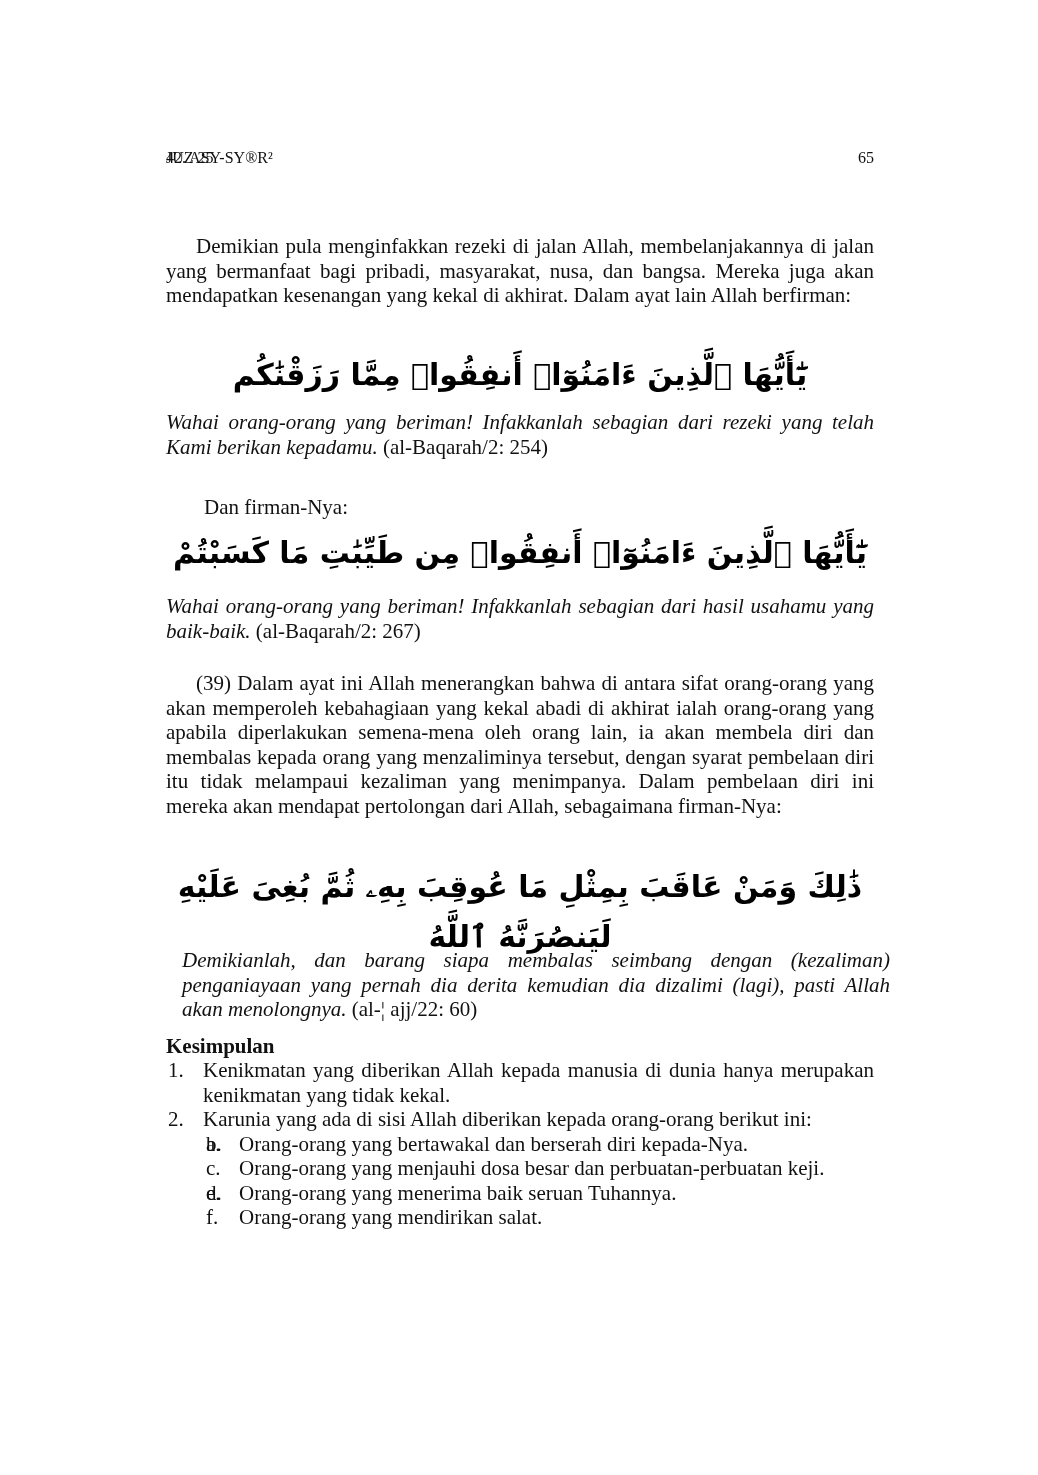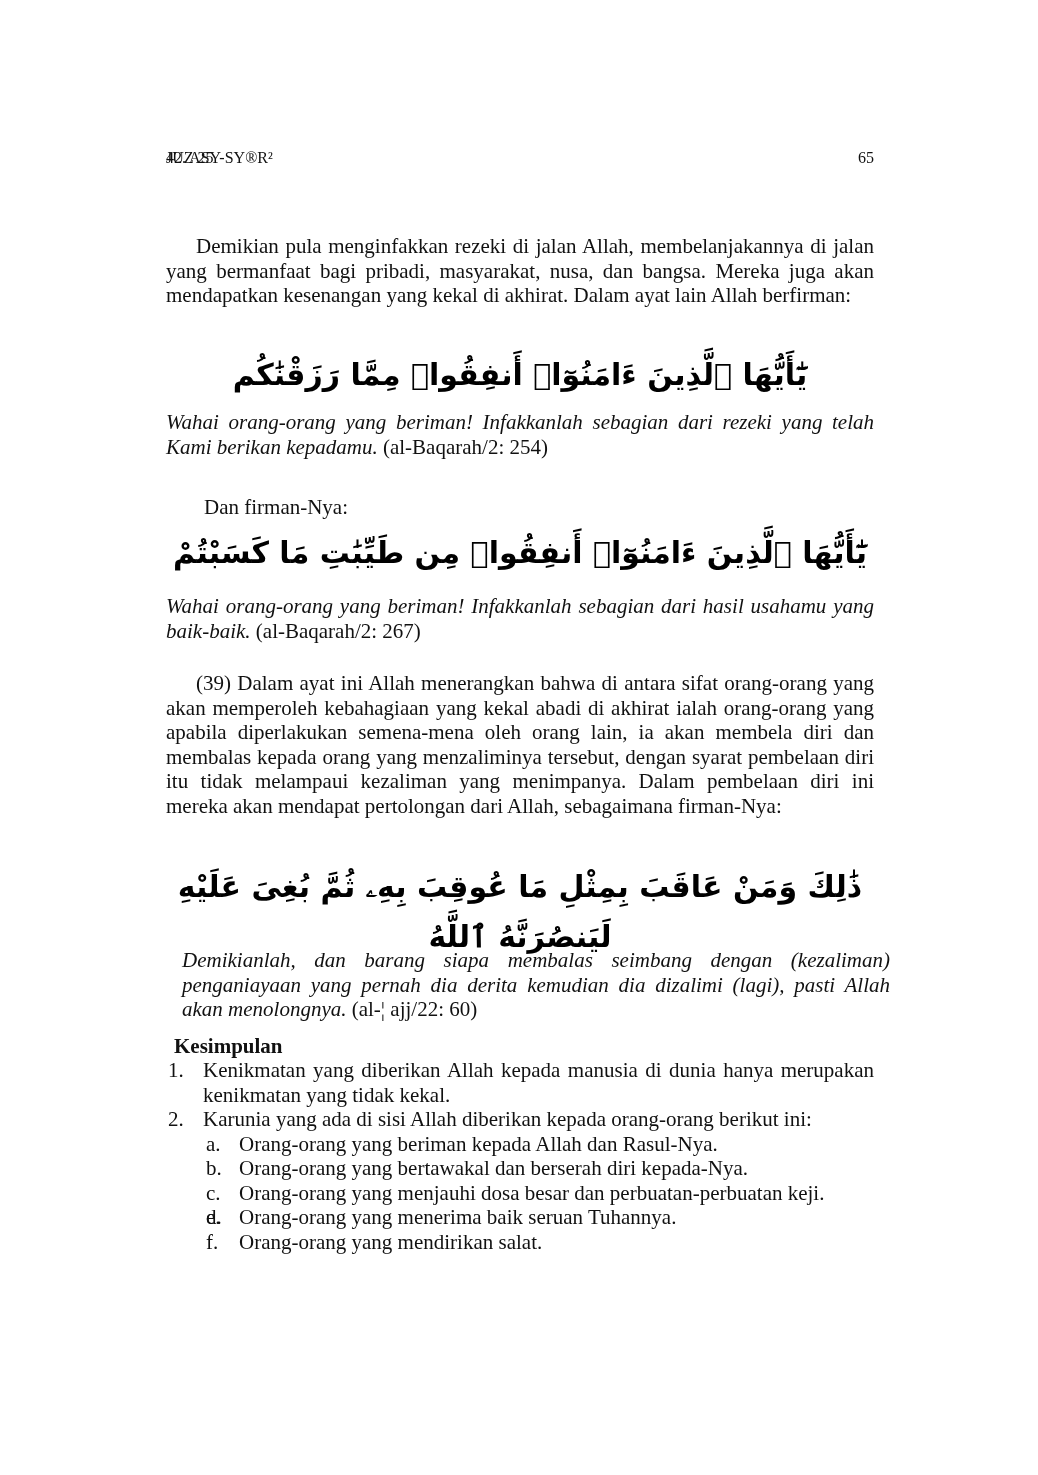--- a/index.html
+++ b/index.html
@@ -52,21 +52,21 @@
       font-family: "DejaVu Sans", sans-serif;
       font-weight: bold;
       font-size: 30px;
       line-height: 50px;
       direction: rtl;
       unicode-bidi: isolate;
       color: #000;
     }
     .heading {
       position: absolute;
-      left: 8px;
+      left: 0;
       font-weight: bold;
       font-size: 21px;
       line-height: 24px;
     }
     .list {
       position: absolute;
       left: 0;
       width: 708px;
       font-size: 21px;
       line-height: 24.5px;
@@ -127,21 +127,20 @@
     <div class="li">
       <span class="marker">1.</span>
       <span>Kenikmatan yang diberikan Allah kepada manusia di dunia hanya merupakan kenikmatan yang tidak kekal.</span>
     </div>
     <div class="li">
       <span class="marker">2.</span>
       <span>Karunia yang ada di sisi Allah diberikan kepada orang-orang berikut ini:</span>
     </div>
     <div class="subli">
       <span class="marker">a.</span>
-      <span>Orang-orang yang beriman kepada Allah dan Rasul-Nya.</span>
     </div>
     <div class="subli">
       <span class="marker">b.</span>
       <span>Orang-orang yang bertawakal dan berserah diri kepada-Nya.</span>
     </div>
     <div class="subli">
       <span class="marker">c.</span>
       <span>Orang-orang yang menjauhi dosa besar dan perbuatan-perbuatan keji.</span>
     </div>
     <div class="subli">

